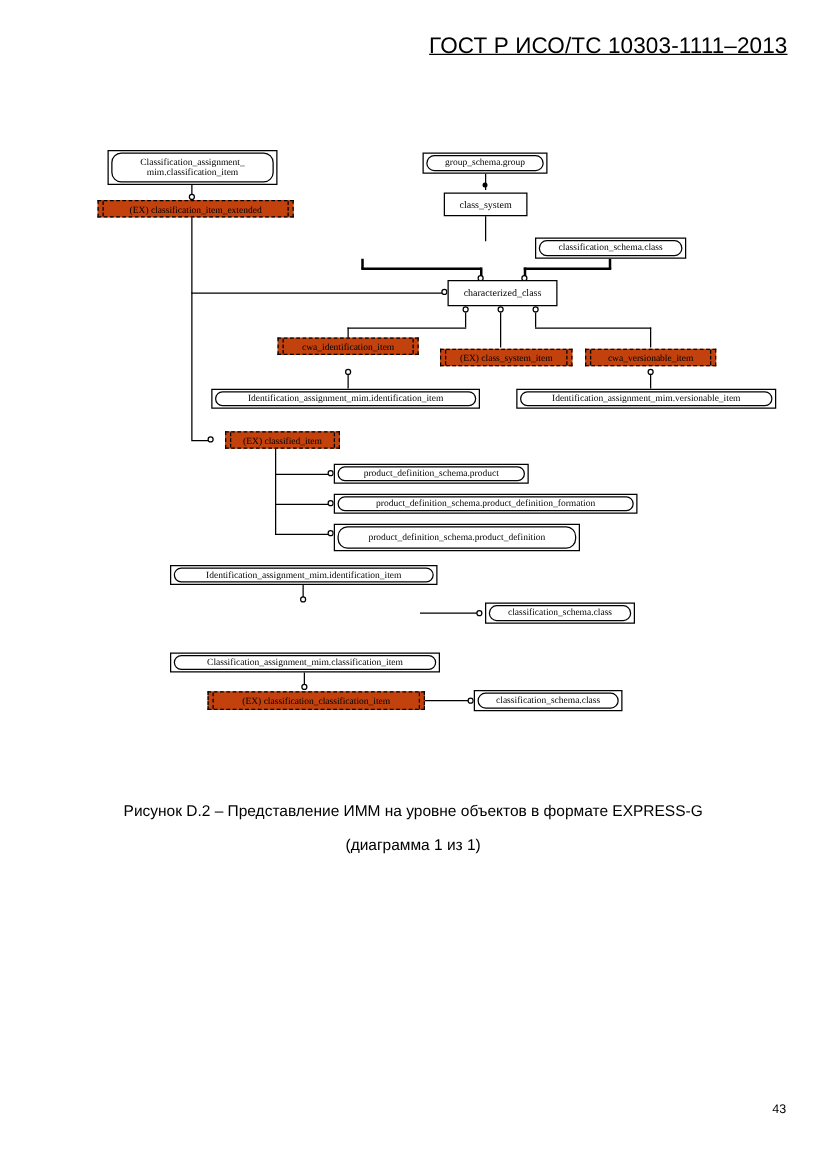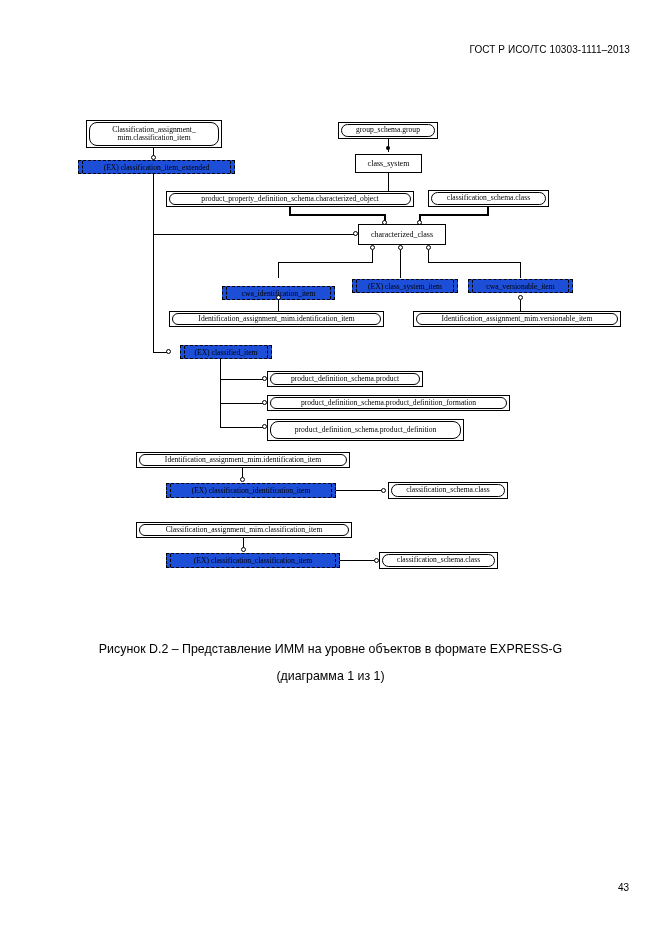--- a/index.html
+++ b/index.html
@@ -7,24 +7,25 @@
     width:661px; height:935px;
     background:#ffffff;
     font-family:"Liberation Serif", serif;
     color:#000000;
     position:relative;
     overflow:hidden;
   }
   .page { position:absolute; inset:0; }
 
   .doc-header {
-    position:absolute; top:44px; right:31px;
+    position:absolute; top:26px; right:31px;
     font-family:"Liberation Sans", sans-serif;
-    font-size:10px; letter-spacing:0.1px;
+    font-size:18px; letter-spacing:0.1px;
     white-space:nowrap;
+    text-decoration:underline;
   }
   .page-number {
     position:absolute; bottom:42px; right:32px;
     font-family:"Liberation Sans", sans-serif;
     font-size:10px;
   }
 
   .caption {
     position:absolute; left:0; right:0; top:636px;
     text-align:center;
@@ -66,21 +67,21 @@
     box-sizing:border-box;
     display:flex; align-items:center; justify-content:center;
     font-size:8px;
     white-space:nowrap;
   }
 
   
   .dashed {
     position:absolute;
     border:1px dashed #000;
-    background:#1d4ed8;
+    background:#c2410c;
     box-sizing:border-box;
     display:flex; align-items:center; justify-content:center;
     padding:0 3px;
   }
   .dashed .inner2 {
     border-left:1px dashed #000;
     border-right:1px dashed #000;
     width:100%; height:100%;
     box-sizing:border-box;
     display:flex; align-items:center; justify-content:center;
@@ -136,25 +137,20 @@
       </div>
     </div>
     <div class="ln vl" style="left:388px; top:139px; height:13px;"></div>
     <div class="dot" style="left:386px; top:146px;"></div>
 
     <div class="plain" style="left:355px; top:154px; width:67px; height:19px;">
       <span>class_system</span>
     </div>
     <div class="ln vl" style="left:388px; top:173px; height:20px;"></div>
 
-    <div class="node" style="left:166px; top:191px; width:248px; height:16px;">
-      <div class="inner">
-        <span>product_property_definition_schema.characterized_object</span>
-      </div>
-    </div>
 
     <div class="node" style="left:428px; top:190px; width:121px; height:17px;">
       <div class="inner">
         <span>classification_schema.class</span>
       </div>
     </div>
 
     <div class="ln vl" style="left:289px; top:207px; width:2px; height:8px;"></div>
     <div class="ln hl" style="left:289px; top:214px; width:96px; height:2px;"></div>
     <div class="ln vl" style="left:384px; top:214px; width:2px; height:10px;"></div>
@@ -176,21 +172,21 @@
     <div class="ln vl" style="left:372px; top:250px; height:12px;"></div>
     <div class="ln hl" style="left:278px; top:262px; width:95px;"></div>
     <div class="ln vl" style="left:278px; top:262px; height:16px;"></div>
 
     <div class="ln vl" style="left:400px; top:250px; height:28px;"></div>
 
     <div class="ln vl" style="left:428px; top:250px; height:12px;"></div>
     <div class="ln hl" style="left:428px; top:262px; width:93px;"></div>
     <div class="ln vl" style="left:520px; top:262px; height:16px;"></div>
 
-    <div class="dashed" style="left:222px; top:286px; width:113px; height:14px;">
+    <div class="dashed" style="left:222px; top:270px; width:113px; height:14px;">
       <div class="inner2">
         <span>cwa_identification_item</span>
       </div>
     </div>
 
     <div class="dashed" style="left:352px; top:279px; width:106px; height:14px;">
       <div class="inner2">
         <span>(EX) class_system_item</span>
       </div>
     </div>
@@ -252,25 +248,20 @@
     </div>
 
     <div class="node" style="left:136px; top:452px; width:214px; height:16px;">
       <div class="inner">
         <span>Identification_assignment_mim.identification_item</span>
       </div>
     </div>
     <div class="ln vl" style="left:242px; top:468px; height:11px;"></div>
     <div class="ring" style="left:240px; top:477px;"></div>
 
-    <div class="dashed" style="left:166px; top:483px; width:170px; height:15px;">
-      <div class="inner2">
-        <span>(EX) classification_identification_item</span>
-      </div>
-    </div>
     <div class="ln hl" style="left:336px; top:490px; width:48px;"></div>
     <div class="ring" style="left:381px; top:488px;"></div>
 
     <div class="node" style="left:388px; top:482px; width:120px; height:17px;">
       <div class="inner">
         <span>classification_schema.class</span>
       </div>
     </div>
 
     <div class="node" style="left:136px; top:522px; width:216px; height:16px;">

